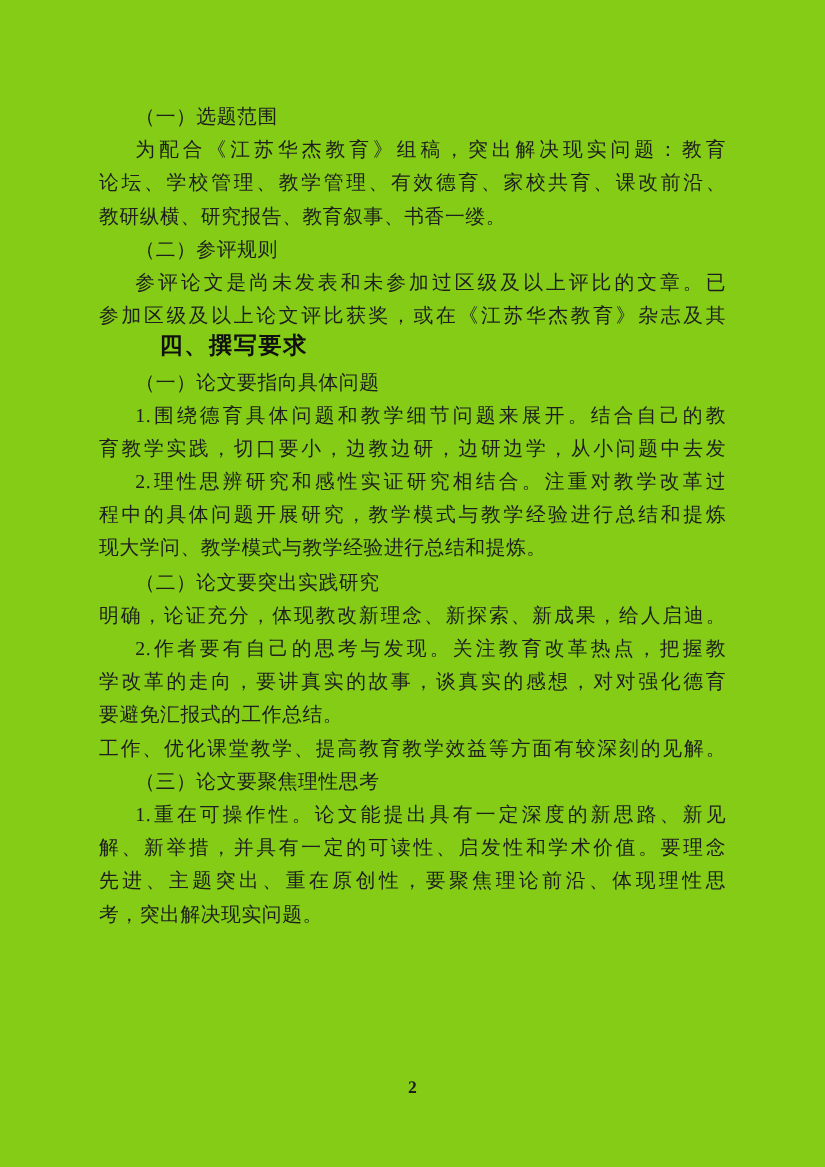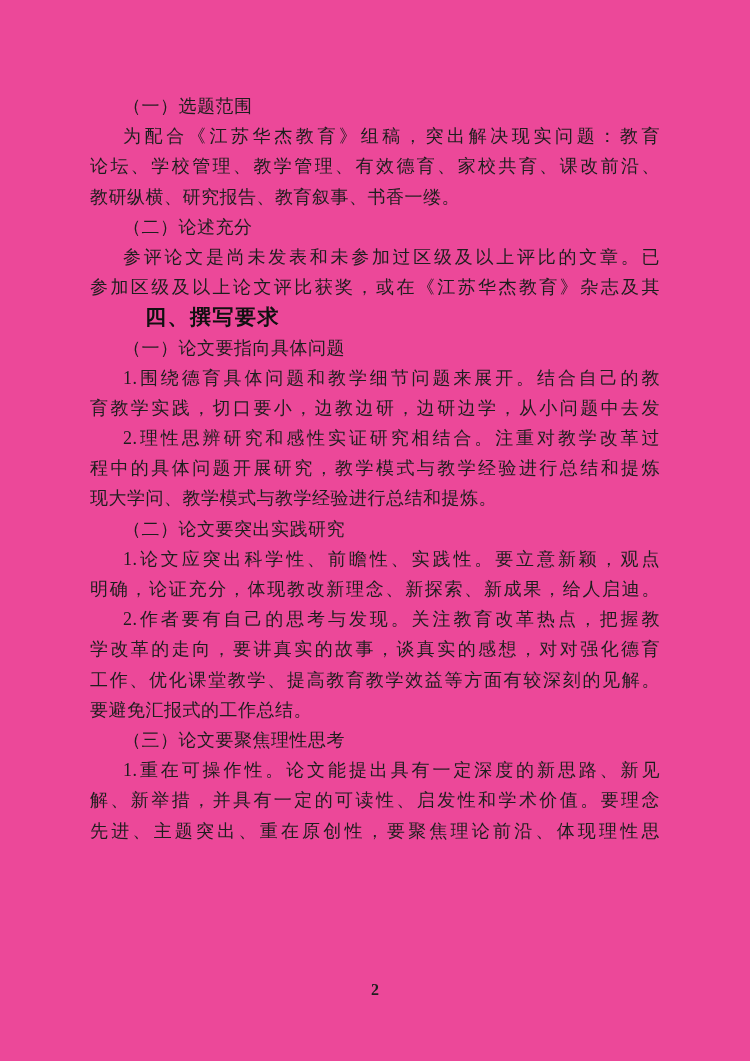--- a/index.html
+++ b/index.html
@@ -4,21 +4,21 @@
 <style>
   html, body {
     margin: 0;
     padding: 0;
     background: #ffffff;
   }
   .page {
     position: relative;
     width: 750px;
     height: 1061px;
-    background: #ec4899;
+    background: #84cc16;
     overflow: hidden;
     font-family: "Liberation Serif", "DejaVu Serif", serif;
   }
   .doc-body {
     position: absolute;
     left: 90px;
     top: 91px;
     width: 570px;
   }
   .line {
@@ -31,21 +31,21 @@
     overflow: visible;
   }
   .line.indent {
     text-indent: 33px;
   }
   .line.fill {
     text-align: justify;
     text-align-last: justify;
   }
   .line.style-heading {
-    font-family: Liberation Sans, sans-serif;
+    font-family: Liberation Mono, monospace;
     font-weight: bold;
     font-size: 21px;
     letter-spacing: 1.5px;
     color: #101010;
   }
   .line.style-heading.indent {
     text-indent: 55px;
   }
   .page-number {
     position: absolute;
@@ -61,36 +61,36 @@
 </style>
 </head>
 <body>
 
 <div class="page">
   <div class="doc-body">
       <div class="line style-section indent">（一）选题范围</div>
       <div class="line style-body indent fill">为配合《江苏华杰教育》组稿，突出解决现实问题：教育</div>
       <div class="line style-body fill">论坛、学校管理、教学管理、有效德育、家校共育、课改前沿、</div>
       <div class="line style-body">教研纵横、研究报告、教育叙事、书香一缕。</div>
-      <div class="line style-section indent">（二）论述充分</div>
+      <div class="line style-section indent">（二）参评规则</div>
       <div class="line style-body indent fill">参评论文是尚未发表和未参加过区级及以上评比的文章。已</div>
       <div class="line style-body fill">参加区级及以上论文评比获奖，或在《江苏华杰教育》杂志及其</div>
       <div class="line style-heading indent">四、撰写要求</div>
       <div class="line style-section indent">（一）论文要指向具体问题</div>
       <div class="line style-body indent fill">1.围绕德育具体问题和教学细节问题来展开。结合自己的教</div>
       <div class="line style-body fill">育教学实践，切口要小，边教边研，边研边学，从小问题中去发</div>
       <div class="line style-body indent fill">2.理性思辨研究和感性实证研究相结合。注重对教学改革过</div>
       <div class="line style-body fill">程中的具体问题开展研究，教学模式与教学经验进行总结和提炼</div>
       <div class="line style-body">现大学问、教学模式与教学经验进行总结和提炼。</div>
       <div class="line style-section indent">（二）论文要突出实践研究</div>
-      <div class="line style-body indent fill">1.论文应突出科学性、前瞻性、实践性。要立意新颖，观点</div>
       <div class="line style-body fill">明确，论证充分，体现教改新理念、新探索、新成果，给人启迪。</div>
       <div class="line style-body indent fill">2.作者要有自己的思考与发现。关注教育改革热点，把握教</div>
       <div class="line style-body fill">学改革的走向，要讲真实的故事，谈真实的感想，对对强化德育</div>
+      <div class="line style-body">要避免汇报式的工作总结。</div>
       <div class="line style-body fill">工作、优化课堂教学、提高教育教学效益等方面有较深刻的见解。</div>
-      <div class="line style-body">要避免汇报式的工作总结。</div>
       <div class="line style-section indent">（三）论文要聚焦理性思考</div>
       <div class="line style-body indent fill">1.重在可操作性。论文能提出具有一定深度的新思路、新见</div>
       <div class="line style-body fill">解、新举措，并具有一定的可读性、启发性和学术价值。要理念</div>
       <div class="line style-body fill">先进、主题突出、重在原创性，要聚焦理论前沿、体现理性思</div>
+      <div class="line style-body">考，突出解决现实问题。</div>
     </div>
   <div class="page-number">2</div>
 </div>
 
 </body></html>

